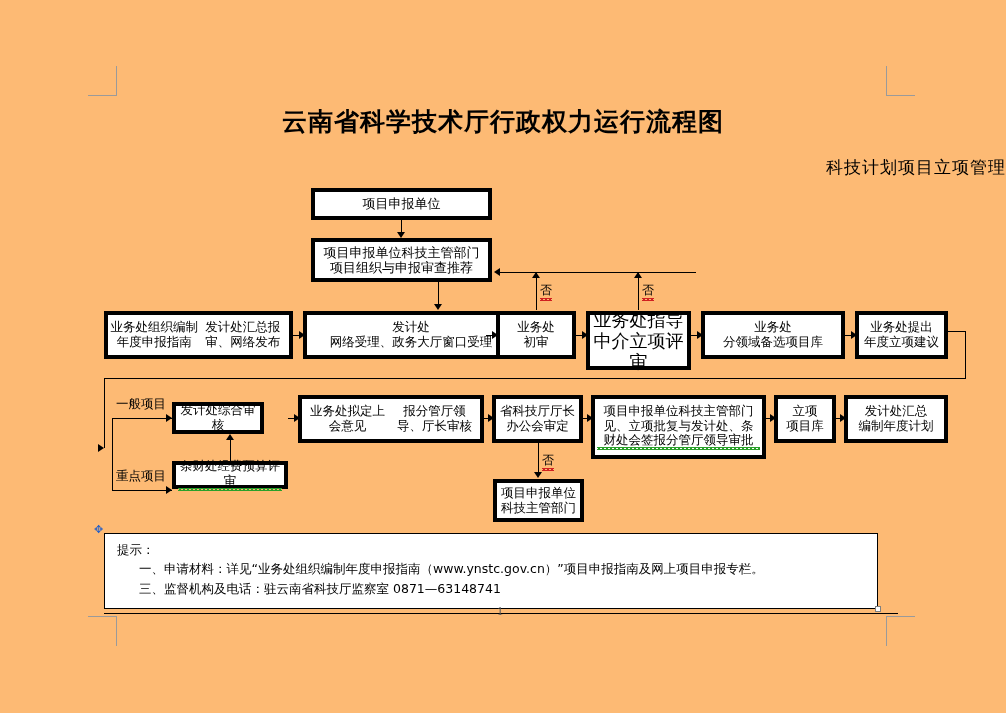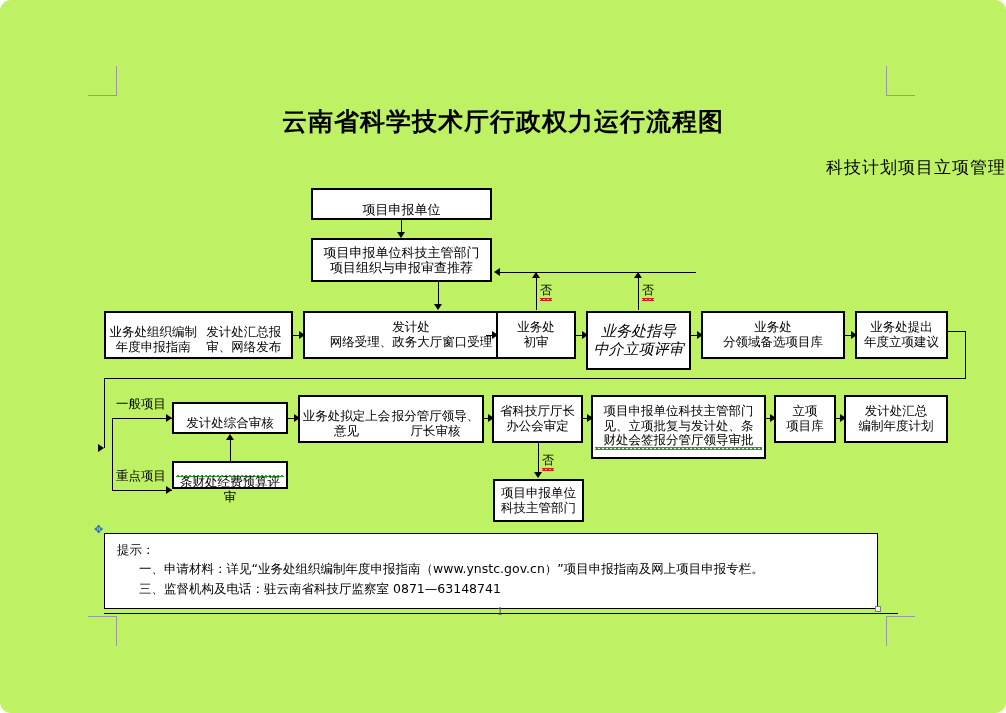--- a/index.html
+++ b/index.html
@@ -5,23 +5,22 @@
   * { box-sizing: border-box; }
   html, body {
     margin: 0; padding: 0;
     background: #ffffff;
     font-family: "DejaVu Sans", "Liberation Sans", sans-serif;
   }
   #page {
     position: relative;
     width: 1006px;
     height: 713px;
-    background: #bef264;
+    background: #fdba74;
     overflow: hidden;
-    border-radius: 11px;
   }
 
   
   .cropmark { position: absolute; }
   .cropmark i { position: absolute; background: #9a9a9a; display:block; }
   .cropmark i.h { height: 1px; }
   .cropmark i.v { width: 1px; }
 
   
   .doc-title {
@@ -36,28 +35,29 @@
     position: absolute;
     left: 0; right: 0;
     text-align: right;
     color: #000;
     white-space: nowrap;
   }
 
   
   .fbox {
     position: absolute;
-    border: 2px solid #000000;
+    border: 4px solid #000000;
     background: #fff;
     display: flex;
+    align-items: center;
     justify-content: center;
     text-align: center;
     color: #000;
     line-height: 1.18;
-    padding: 12px 2px;
+    padding: 4px 2px;
   }
   .fbox span { display: block; width: 100%; }
 
   
   .sq-green {
     background-repeat: repeat-x;
     background-position: left bottom 0px;
     background-size: 4px 3px;
     background-image:
       linear-gradient(45deg, transparent 40%, #2aa02a 40%, #2aa02a 60%, transparent 60%),
@@ -193,21 +193,21 @@
   <div class="arw right" style="left:492px;top:331px;"></div>
 
   <div class="fbox" style="left:496px;top:311px;width:80px;height:48px;font-size:12.5px;flex-direction:column;">
     <span>业务处</span>
     <span>初审</span>
   </div>
 
   <div class="ln h" style="left:576px;top:335px;width:10px;"></div>
   <div class="arw right" style="left:582px;top:331px;"></div>
 
-  <div class="fbox" style="left:586px;top:311px;width:105px;height:59px;font-size:15px;flex-direction:column;font-style:italic;">
+  <div class="fbox" style="left:586px;top:311px;width:105px;height:59px;font-size:18px;flex-direction:column;">
     <span>业务处指导</span>
     <span>中介立项评审</span>
   </div>
 
   <div class="ln h" style="left:691px;top:335px;width:10px;"></div>
   <div class="arw right" style="left:697px;top:331px;"></div>
 
   <div class="fbox" style="left:701px;top:311px;width:144px;height:48px;font-size:12.5px;flex-direction:column;">
     <span>业务处</span>
     <span>分领域备选项目库</span>
@@ -229,21 +229,21 @@
 
   <div class="ln v" style="left:112px;top:418px;height:72px;"></div>
   <div class="ln h" style="left:112px;top:418px;width:60px;"></div>
   <div class="arw right" style="left:166px;top:414px;"></div>
   <div class="ln h" style="left:112px;top:490px;width:60px;"></div>
   <div class="arw right" style="left:166px;top:486px;"></div>
 
   <div class="edge-label" style="left:116px;top:396px;font-size:12.5px;">一般项目</div>
   <div class="edge-label" style="left:116px;top:468px;font-size:12.5px;">重点项目</div>
 
-  <div class="fbox" style="left:172px;top:402px;width:116px;height:32px;font-size:12.5px;">
+  <div class="fbox" style="left:172px;top:402px;width:92px;height:32px;font-size:12.5px;">
     <span>发计处综合审核</span>
   </div>
 
   <div class="fbox" style="left:172px;top:461px;width:116px;height:28px;font-size:12.5px;">
     <span class="sq-green">条财处经费预算评审</span>
   </div>
 
   <div class="ln v" style="left:230px;top:440px;height:21px;"></div>
   <div class="arw up" style="left:226px;top:434px;"></div>
 

